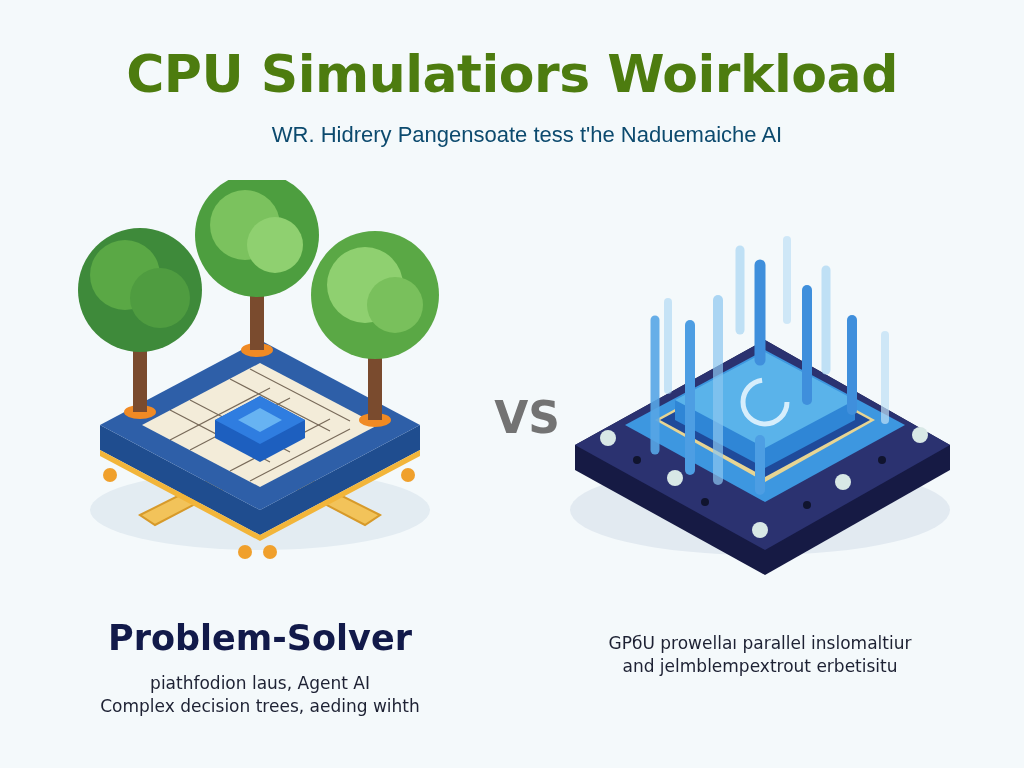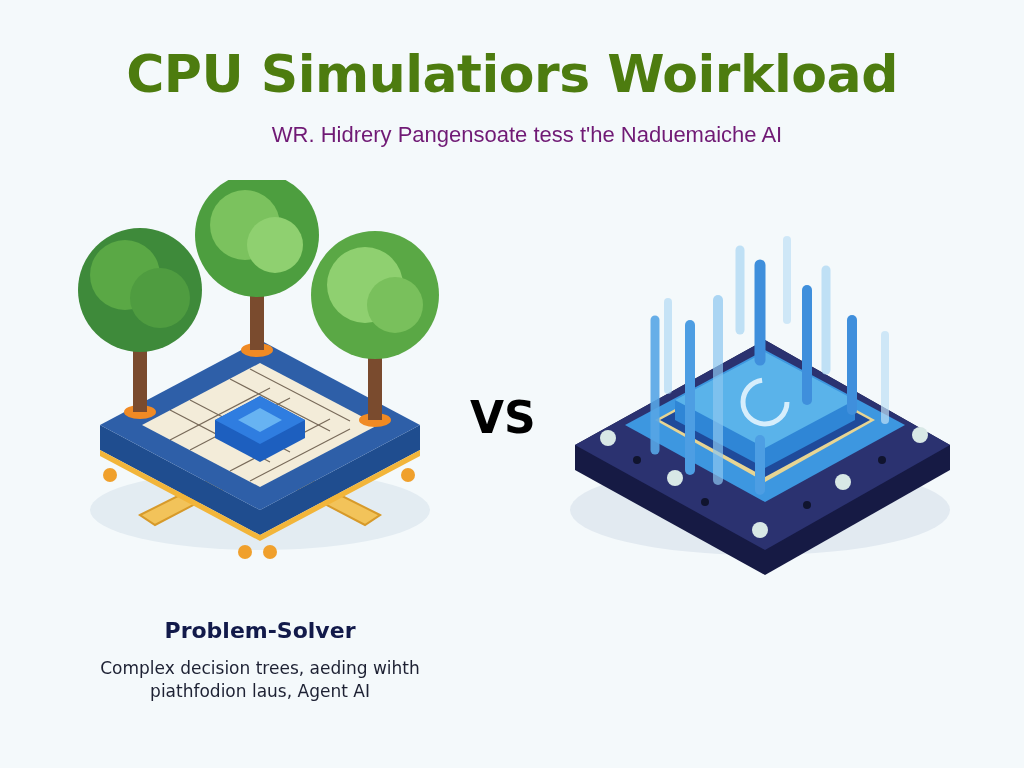--- a/index.html
+++ b/index.html
@@ -10,37 +10,37 @@
     color:#0f1a44;
     position:relative;
   }
   .title {
     position:absolute; left:0; right:0; top:44px;
     text-align:center; font-weight:bold; font-size:52px; letter-spacing:-0.5px;
     color:#4d7c0f;
   }
   .subtitle {
     position:absolute; left:0; right:0; top:122px;
-    text-align:center; font-size:22px; color:#701a75;
+    text-align:center; font-size:22px; color:#0c4a6e;
     font-family:"Liberation Sans", sans-serif;
     margin-left:30px;
   }
   .vs {
-    position:absolute; left:470px; top:392px; width:90px; text-align:left;
-    font-weight:bold; font-size:44px; color:#000000;
+    position:absolute; left:470px; top:392px; width:90px; text-align:right;
+    font-weight:bold; font-size:44px; color:#737373;
   }
   .illus { position:absolute; }
   .illus-left { left:70px; top:180px; width:380px; height:390px; }
   .illus-right { left:560px; top:220px; width:400px; height:360px; }
   .caption {
     position:absolute; text-align:center;
   }
   .caption-left { left:80px; width:360px; top:618px; }
   .caption-right { left:560px; width:400px; top:618px; }
-  .cap-title { font-weight:bold; font-size:22px; color:#121a4a; }
+  .cap-title { font-weight:bold; font-size:35px; color:#121a4a; }
   .cap-desc { margin-top:14px; font-size:17px; line-height:23px; color:#1d2133; }
 </style>
 </head>
 <body>
 
 <div class="title">CPU Simulatiors Woirkload</div>
 <div class="subtitle">WR. Hidrery Pangensoate tess t'he Naduemaiche AI</div>
 
 <svg class="illus illus-left" viewBox="0 0 380 390">
 
@@ -138,19 +138,23 @@
     <line x1="227" y1="100" x2="227" y2="20" stroke="#bfe0f6" stroke-width="8" opacity="0.7"></line>
     <line x1="266" y1="150" x2="266" y2="50" stroke="#a9d6f3" stroke-width="9" opacity="0.7"></line>
     <line x1="325" y1="200" x2="325" y2="115" stroke="#bfe0f6" stroke-width="8" opacity="0.7"></line>
     <line x1="108" y1="170" x2="108" y2="82" stroke="#a9d6f3" stroke-width="8" opacity="0.6"></line>
   </g>
 </svg>
 
 <div class="caption caption-left">
   <div class="cap-title">Problem-Solver</div>
   <div class="cap-desc">
+    <div>piathfodion laus, Agent AI</div>
     <div>Complex decision trees, aeding wihth</div>
-    <div>piathfodion laus, Agent AI</div>
   </div>
 </div>
 
 <div class="caption caption-right">
+  <div class="cap-desc">
+    <div>GPбU prowellaı parallel inslomaltiur</div>
+    <div>and jelmblempextrout erbetisitu</div>
+  </div>
 </div>
 
 </body></html>

